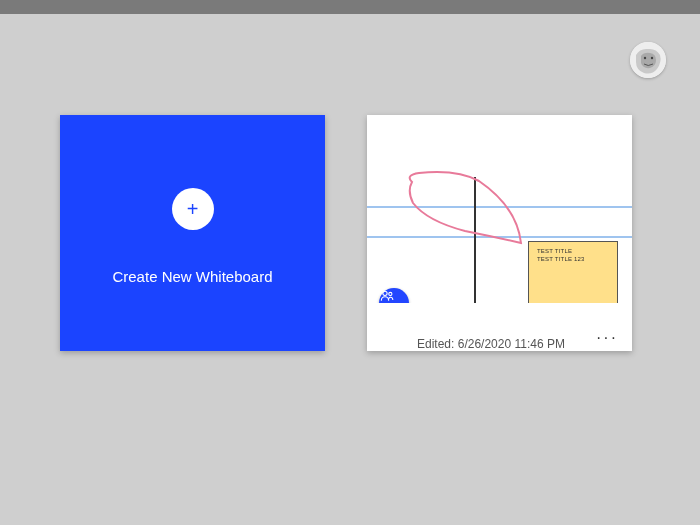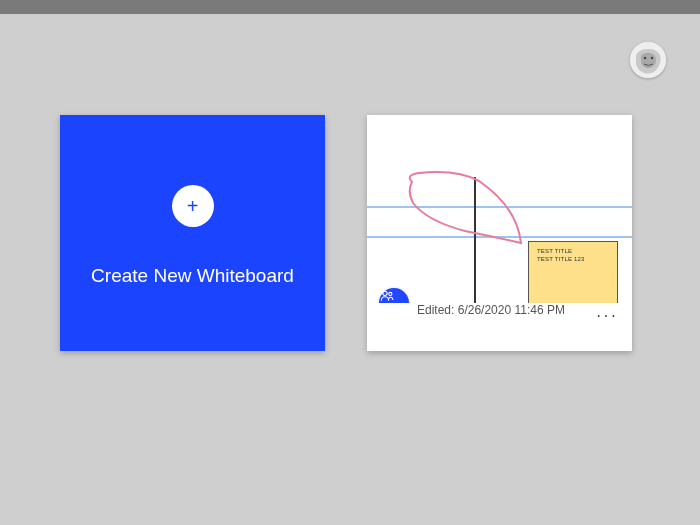--- a/index.html
+++ b/index.html
@@ -63,21 +63,21 @@
     justify-content: center;
     margin-top: 26px;
   }
   .plus-circle span {
     color: #1b44ff;
     font-size: 20px;
     font-weight: 300;
     line-height: 1;
   }
   .create-label {
-    font-size: 19px;
+    font-size: 15px;
     font-weight: 400;
     padding-bottom: 20px;
   }
   
   .board-card {
     background: #fff;
     display: flex;
     flex-direction: column;
     position: relative;
   }
@@ -114,21 +114,21 @@
     align-items: center;
     justify-content: center;
     box-shadow: 0 1px 3px rgba(0,0,0,0.3);
     z-index: 3;
   }
   .share-badge svg { width: 16px; height: 16px; stroke: #fff; fill: none; stroke-width: 1.6; }
   .board-footer {
     height: 48px;
     background: #fff;
     display: flex;
-    align-items: flex-start;
+    align-items: flex-end;
     padding: 0 12px 0 50px;
     font-size: 12px;
     color: #555;
     border-top: 0;
     position: relative;
     z-index: 2;
   }
   .board-menu {
     margin-left: auto;
     font-size: 16px;

